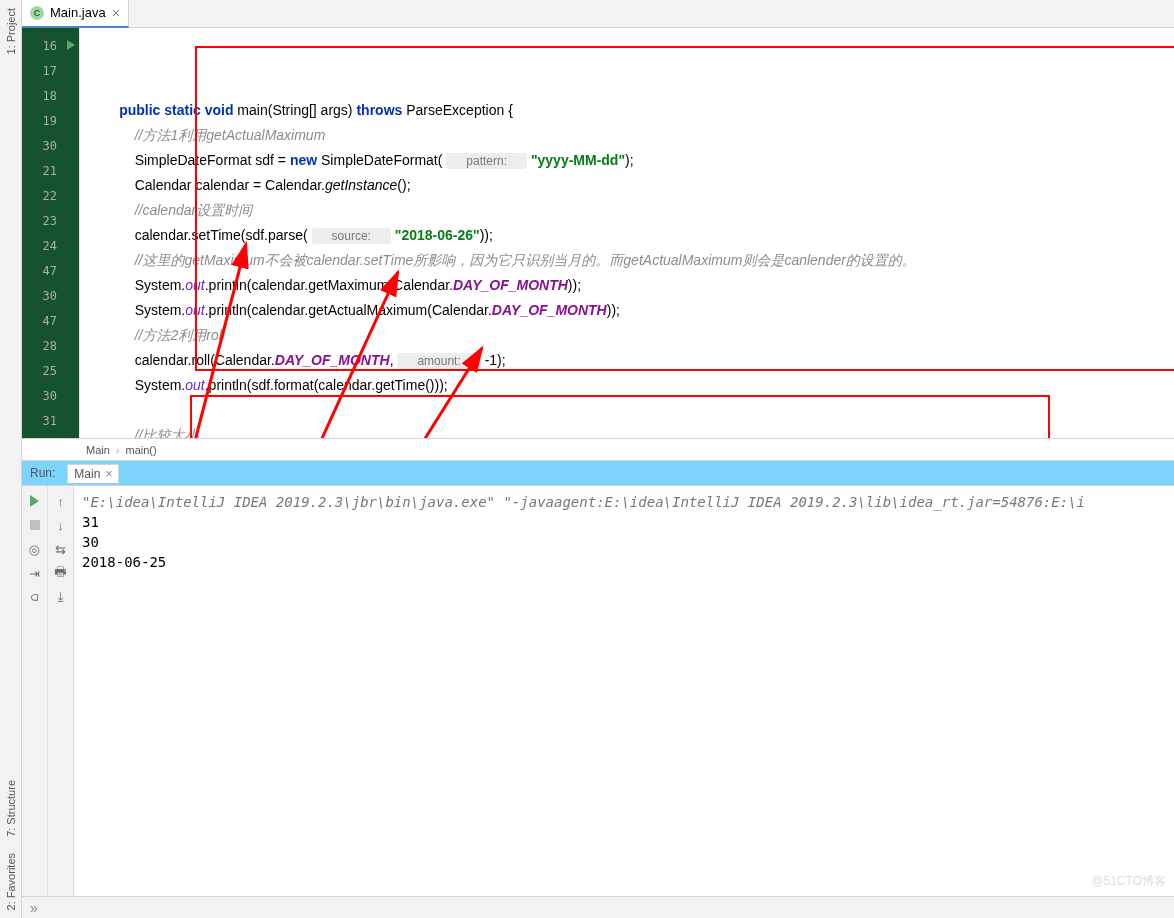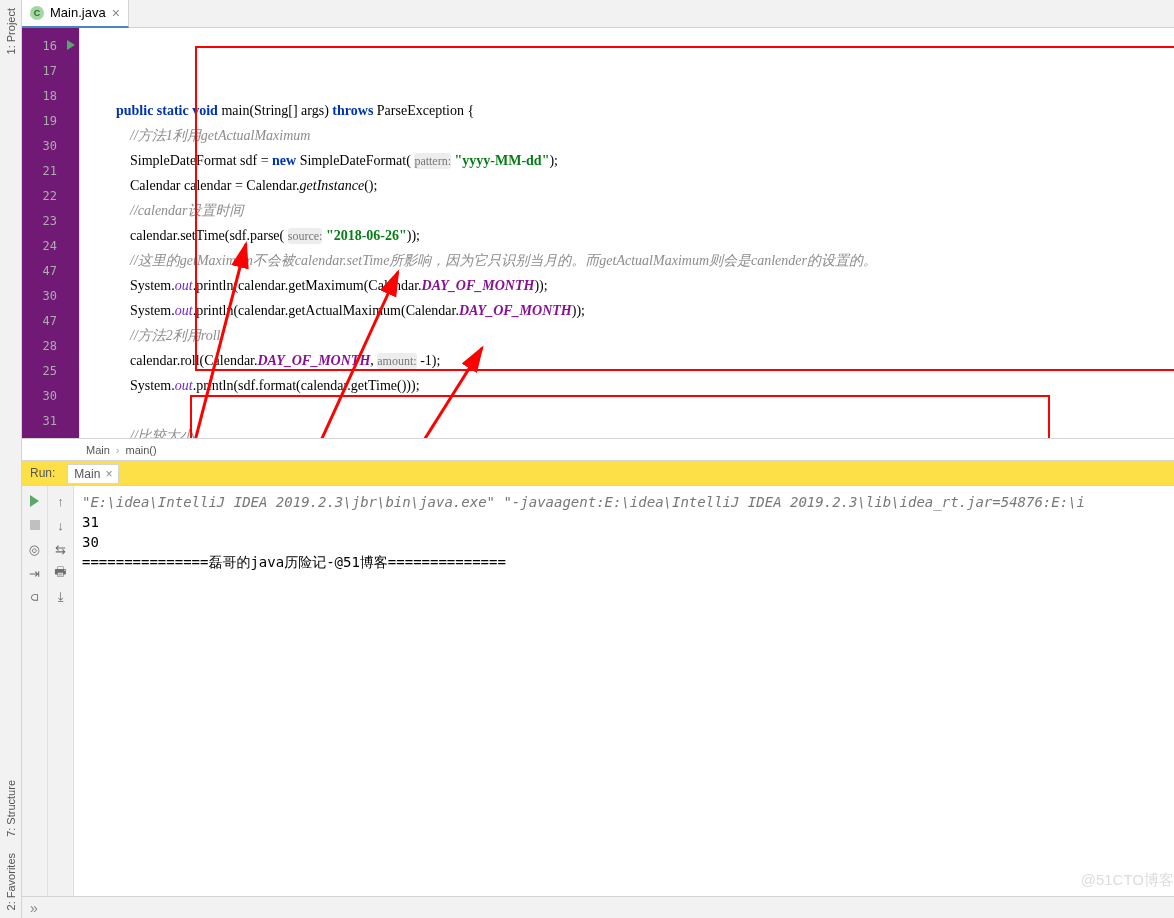--- a/index.html
+++ b/index.html
@@ -7,48 +7,48 @@
 .ide { display: flex; height: 918px; width: 1174px; position: relative; }
 .left-rail { width: 22px; background: #f2f2f2; border-right: 1px solid #d4d4d4; display: flex; flex-direction: column; align-items: center; }
 .left-rail-tab { writing-mode: vertical-rl; transform: rotate(180deg); font-size: 11px; color: #555; padding: 8px 3px; cursor: pointer; }
 .left-rail-bottom { margin-top: auto; }
 .main-area { flex: 1; display: flex; flex-direction: column; }
 .tab-bar { height: 28px; background: #f2f2f2; border-bottom: 1px solid #d4d4d4; display: flex; align-items: center; }
 .file-tab { height: 28px; display: flex; align-items: center; padding: 0 8px; background: #fff; border-right: 1px solid #d4d4d4; gap: 6px; cursor: pointer; border-bottom: 2px solid #4a86c7; }
 .file-icon { width: 14px; height: 14px; background: #a3d6a3; border-radius: 50%; display: flex; align-items: center; justify-content: center; font-size: 9px; color: #2a6b2a; font-weight: bold; }
 .file-tab-close { color: #888; font-size: 14px; }
 .editor-body { flex: 1; display: flex; overflow: hidden; position: relative; }
-.gutter { width: 58px; background: #701a75; border-right: 1px solid #e8e8e8; text-align: right; color: #adadad; font-family: Consolas, monospace; font-size: 12px; padding-top: 6px; }
+.gutter { width: 58px; background: #14532d; border-right: 1px solid #e8e8e8; text-align: right; color: #adadad; font-family: Consolas, monospace; font-size: 12px; padding-top: 6px; }
 .gutter-line { height: 25px; line-height: 25px; padding-right: 22px; position: relative; }
 .run-gutter-icon { position: absolute; right: 4px; top: 6px; width: 0; height: 0; border-left: 8px solid #59a869; border-top: 5px solid transparent; border-bottom: 5px solid transparent; }
-.code-area { flex: 1; font-family: Liberation Serif, serif; font-size: 14px; padding-top: 6px; white-space: pre; overflow: auto; position: relative; }
+.code-area { flex: 1; font-family: Liberation Sans, sans-serif; font-size: 14px; padding-top: 6px; white-space: pre; overflow: auto; position: relative; }
 .code-line { height: 25px; line-height: 25px; padding-left: 8px; }
 .kw { color: #0033b3; font-weight: bold; }
 .static-field { color: #6d28d9; font-style: italic; }
 .const { color: #871094; font-style: italic; font-weight: bold; text-align: right; }
 .str { color: #067d17; font-weight: bold; }
 .comment { color: #8c8c8c; font-style: italic; text-align: center; }
 .method-call { font-style: italic; }
-.hint { background: #ededed; color: #787878; padding: 1px 0; border-radius: 3px; font-size: 12px; font-style: normal; }
+.hint { background: #ededed; color: #787878; padding: 1px 20px; border-radius: 3px; font-size: 12px; font-style: normal; }
 .red-box { position: absolute; border: 2px solid #ff0000; pointer-events: none; }
 .breadcrumb { height: 22px; border-top: 1px solid #d4d4d4; display: flex; align-items: center; font-size: 11px; color: #555; padding-left: 58px; }
 .bc-item { padding: 0 6px; }
 .bc-sep { color: #aaa; }
-.run-header { height: 26px; background: #fde047; border-top: 1px solid #d4d4d4; border-bottom: 1px solid #d4d4d4; display: flex; align-items: center; padding-left: 8px; gap: 12px; font-size: 12px; color: #555; }
+.run-header { height: 26px; background: #7dd3fc; border-top: 1px solid #d4d4d4; border-bottom: 1px solid #d4d4d4; display: flex; align-items: center; padding-left: 8px; gap: 12px; font-size: 12px; color: #555; }
 .run-tab { display: flex; align-items: center; gap: 5px; padding: 2px 6px; background: #fff; border: 1px solid #d4d4d4; border-bottom: none; }
 .run-close { color: #888; }
 .console-wrap { flex: 1; display: flex; background: #fff; min-height: 148px; }
 .console-tool { width: 26px; background: #f2f2f2; border-right: 1px solid #e0e0e0; display: flex; flex-direction: column; align-items: center; gap: 6px; padding-top: 6px; }
 .console-tool2 { width: 26px; background: #f2f2f2; border-right: 1px solid #e0e0e0; display: flex; flex-direction: column; align-items: center; gap: 6px; padding-top: 6px; }
 .tool-btn { width: 18px; height: 18px; display: flex; align-items: center; justify-content: center; cursor: pointer; color: #6e6e6e; }
 .play-icon { width: 0; height: 0; border-left: 9px solid #59a869; border-top: 6px solid transparent; border-bottom: 6px solid transparent; }
 .stop-icon { width: 10px; height: 10px; background: #c0c0c0; }
 .console-output { flex: 1; font-family: Consolas, monospace; font-size: 14px; padding: 6px 8px; line-height: 20px; color: #000; position: relative; }
 .console-line.cmd { color: #787878; white-space: nowrap; overflow: hidden; font-style: italic; }
-.watermark { position: absolute; right: 0; bottom: 28px; color: #ddd; font-size: 15px; pointer-events: none; }
+.watermark { position: absolute; right: 8px; bottom: 28px; color: #ddd; font-size: 12px; pointer-events: none; }
 .status-bar { height: 22px; background: #f2f2f2; border-top: 1px solid #d4d4d4; display: flex; align-items: center; padding-left: 8px; color: #888; font-size: 14px; }
 svg.arrow { position: absolute; top: 0; left: 0; pointer-events: none; z-index: 10; }
 </style>
 </head>
 <body>
 
 <div class="ide">
   <div class="left-rail">
     <div class="left-rail-tab">1: Project</div>
     <div class="left-rail-bottom">
@@ -133,21 +133,21 @@
         <div class="tool-btn">↑</div>
         <div class="tool-btn">↓</div>
         <div class="tool-btn">⇆</div>
         <div class="tool-btn">🖶</div>
         <div class="tool-btn">⤓</div>
       </div>
       <div class="console-output">
         <div class="console-line cmd">"E:\idea\IntelliJ IDEA 2019.2.3\jbr\bin\java.exe" "-javaagent:E:\idea\IntelliJ IDEA 2019.2.3\lib\idea_rt.jar=54876:E:\i</div>
         <div class="console-line">31</div>
         <div class="console-line">30</div>
-        <div class="console-line">===============磊哥的java历险记-@51博客==============</div>
+        <div class="console-line">2018-06-25</div>
       </div>
     </div>
 
     <div class="status-bar">
       <span>»</span>
     </div>
   </div>
 
   <div class="watermark">@51CTO博客</div>
 </div>

